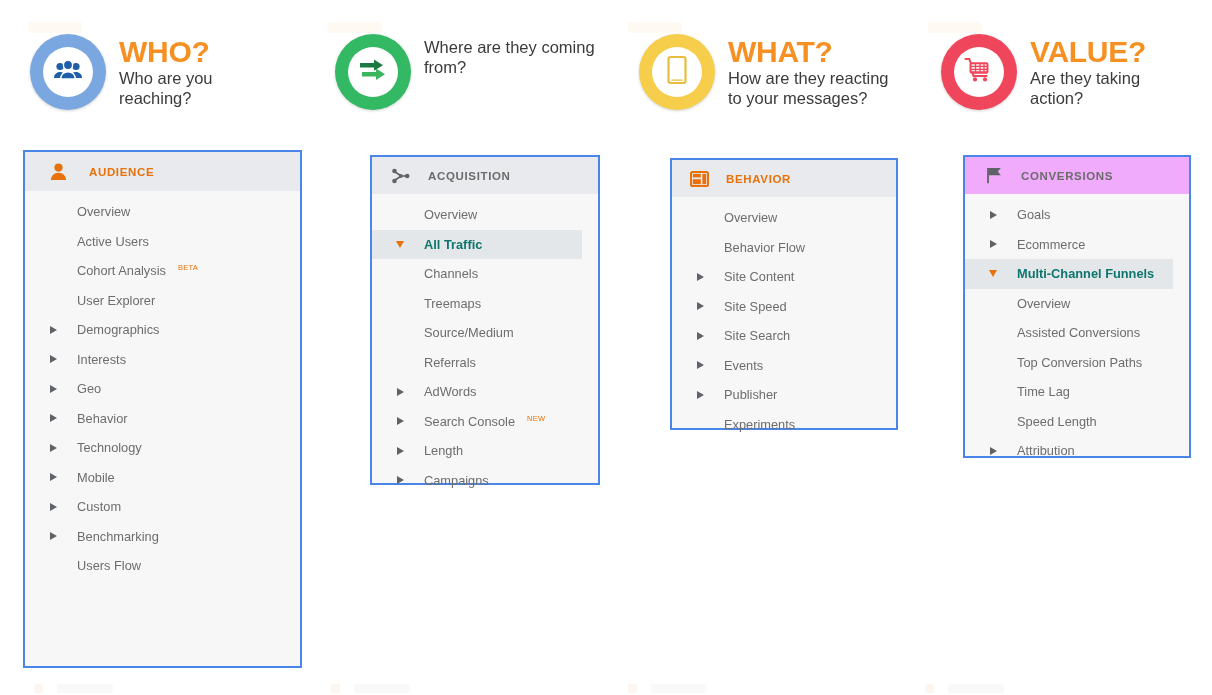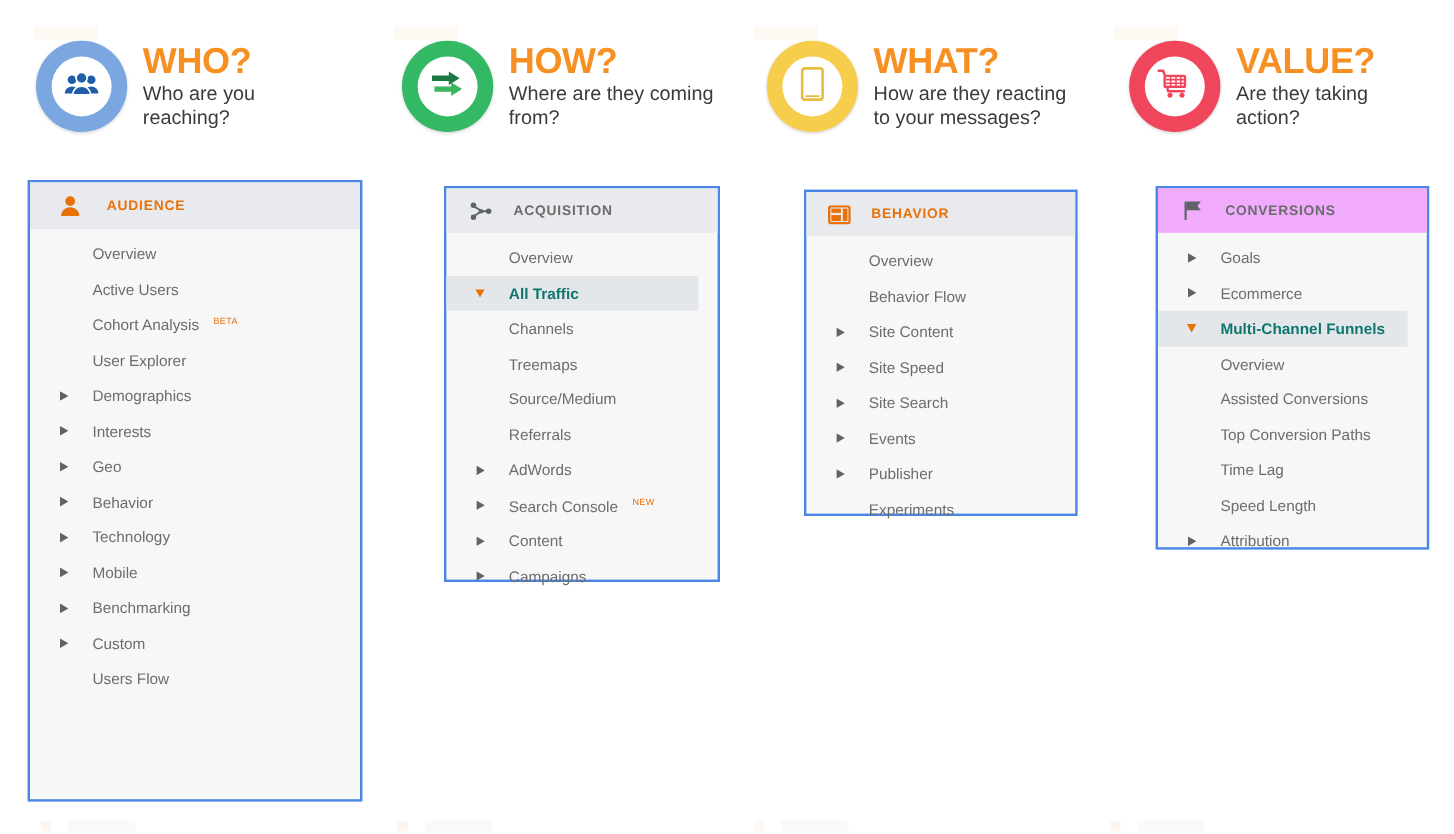--- a/index.html
+++ b/index.html
@@ -149,21 +149,20 @@
       <div class="inner">
         <span>
           <svg width="30" height="24" viewBox="0 0 30 24">
             <path d="M2 5h14V1.5L25 7.2 16 12.8V9.4H2z" fill="#1b7a41"></path>
             <path d="M4 14h14v-3.4l9 5.6-9 5.7V18.4H4z" fill="#3bb55e"></path>
           </svg>
         </span>
       </div>
     </div>
     <div class="hdr-text">
-      <div class="hdr-title">HOW?</div>
       <div class="hdr-sub">Where are they coming
 from?</div>
     </div>
   </div>
 
   <div class="hdr" style="left:639px;top:34px;">
     <div class="hdr-ring" style="background:#f7ce4b;">
       <div class="inner">
         <span>
           <svg width="24" height="30" viewBox="0 0 24 30">
@@ -281,29 +280,29 @@
             </svg>
           </span>
           <span class="mlabel">Mobile</span>
         </div>
         <div class="mi">
           <span class="arrow">
             <svg width="7" height="8" viewBox="0 0 7 8">
               <path d="M0 0l7 4-7 4z" fill="#5f6368"></path>
             </svg>
           </span>
+          <span class="mlabel">Custom</span>
+        </div>
+        <div class="mi">
+          <span class="arrow">
+            <svg width="7" height="8" viewBox="0 0 7 8">
+              <path d="M0 0l7 4-7 4z" fill="#5f6368"></path>
+            </svg>
+          </span>
           <span class="mlabel">Benchmarking</span>
-        </div>
-        <div class="mi">
-          <span class="arrow">
-            <svg width="7" height="8" viewBox="0 0 7 8">
-              <path d="M0 0l7 4-7 4z" fill="#5f6368"></path>
-            </svg>
-          </span>
-          <span class="mlabel">Custom</span>
         </div>
         <div class="mi">
           <span class="arrow none"></span>
           <span class="mlabel">Users Flow</span>
         </div>
       </div>
   </div>
 
   <div class="panel" style="left:370px;top:155px;width:230px;height:330px;">
     <div class="panel-head" style="height:37px;">
@@ -364,21 +363,21 @@
             </svg>
           </span>
           <span class="mlabel">Search Console<sup class="tag">NEW</sup></span>
         </div>
         <div class="mi">
           <span class="arrow">
             <svg width="7" height="8" viewBox="0 0 7 8">
               <path d="M0 0l7 4-7 4z" fill="#5f6368"></path>
             </svg>
           </span>
-          <span class="mlabel">Content</span>
+          <span class="mlabel">Length</span>
         </div>
         <div class="mi">
           <span class="arrow">
             <svg width="7" height="8" viewBox="0 0 7 8">
               <path d="M0 0l7 4-7 4z" fill="#5f6368"></path>
             </svg>
           </span>
           <span class="mlabel">Campaigns</span>
         </div>
       </div>

